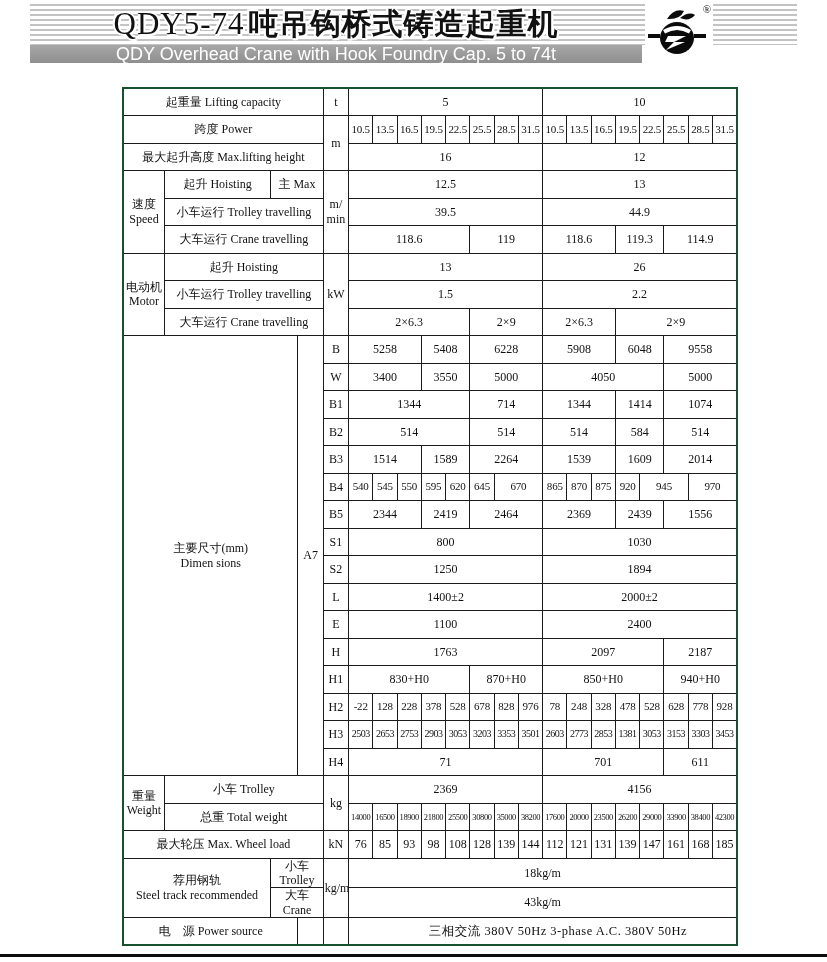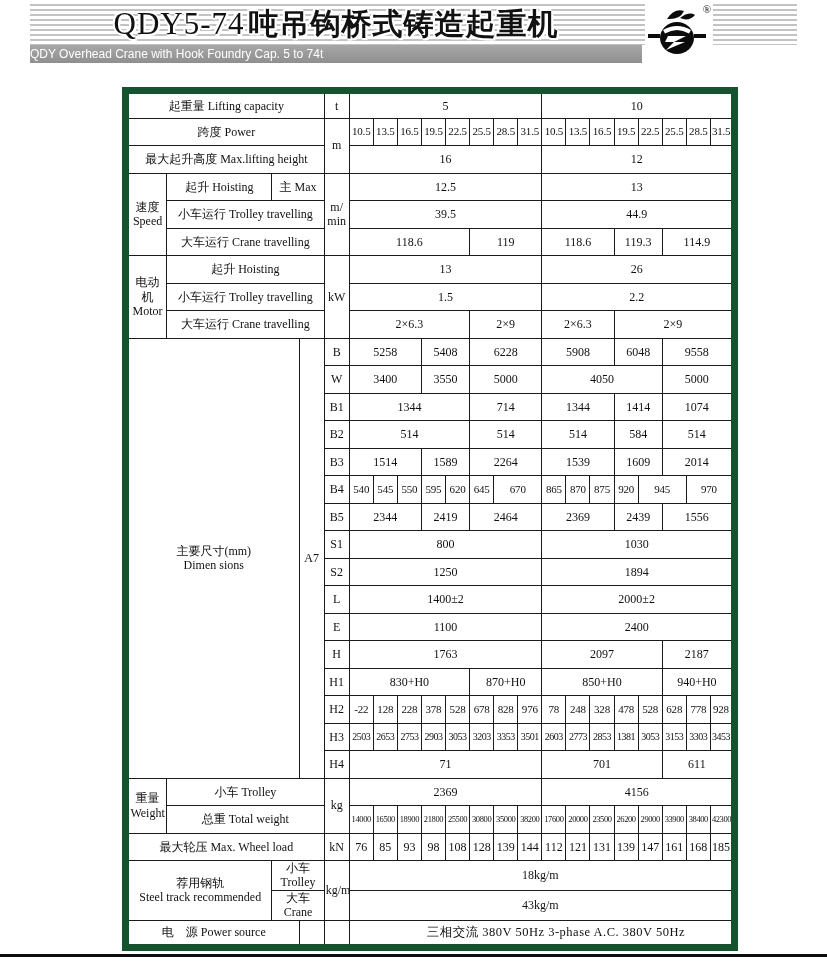--- a/index.html
+++ b/index.html
@@ -4,35 +4,35 @@
 <style>
   html,body{margin:0;padding:0;background:#ffffff;}
   body{width:827px;height:962px;position:relative;font-family:"Liberation Serif",serif;color:#111;}
 
   
   .header{position:absolute;top:0;left:0;width:827px;height:87px;}
   .stripes{position:absolute;top:4px;left:30px;width:767px;height:41px;
     background:repeating-linear-gradient(to bottom,#c3c3c3 0 2px,#ffffff 2px 5px);}
   .subtitle-bar{position:absolute;top:45px;left:30px;width:612px;height:18px;
     background:linear-gradient(to bottom,#a7a7a7,#8f8f8f);
-    color:#fff;line-height:18px;font-size:12px;
+    color:#fff;text-align:center;line-height:18px;font-size:18px;
     font-family:"Liberation Sans",sans-serif;}
   .title{position:absolute;top:4px;left:30px;width:612px;height:40px;text-align:center;
     white-space:nowrap;
     text-shadow:2px 0 0 #fff,-2px 0 0 #fff,0 2px 0 #fff,0 -2px 0 #fff,2px 2px 0 #fff,-2px -2px 0 #fff;}
   .title .model{font-family:"Liberation Serif",serif;font-size:31px;font-weight:500;letter-spacing:1px;}
   .title .cn{font-family:Liberation Mono, monospace;font-size:30px;font-weight:bold;letter-spacing:1px;}
   .logo-box{position:absolute;top:3px;left:645px;width:68px;height:60px;background:#ffffff;}
   .logo-box svg{position:absolute;top:4px;left:2px;}
   .registered{position:absolute;top:0;right:2px;font-size:11px;font-family:"Liberation Serif",serif;}
 
   
   table.spec{position:absolute;top:87px;left:122px;width:616px;
     border-collapse:collapse;table-layout:fixed;
-    border:7px solid #14532d;}
+    border:2px solid #14532d;}
   table.spec tr{height:27.5px;}
   table.spec td{border:1px solid #1b1b1b;text-align:center;vertical-align:middle;
     padding:0 1px;overflow:hidden;white-space:pre-line;line-height:1.2;font-size:12px;}
   td.g{font-size:12px;}
   td.l{font-size:11.5px;}
   td.u{font-size:11.5px;line-height:1.05;}
   td.d{font-size:12px;}
   td.v{font-size:12px;}
   tr[data-name="row-span"] td.v,
   tr[data-name="row-dim-b4"] td.v,

